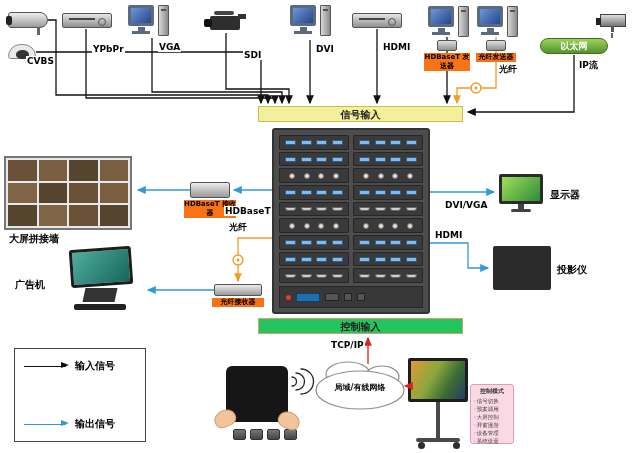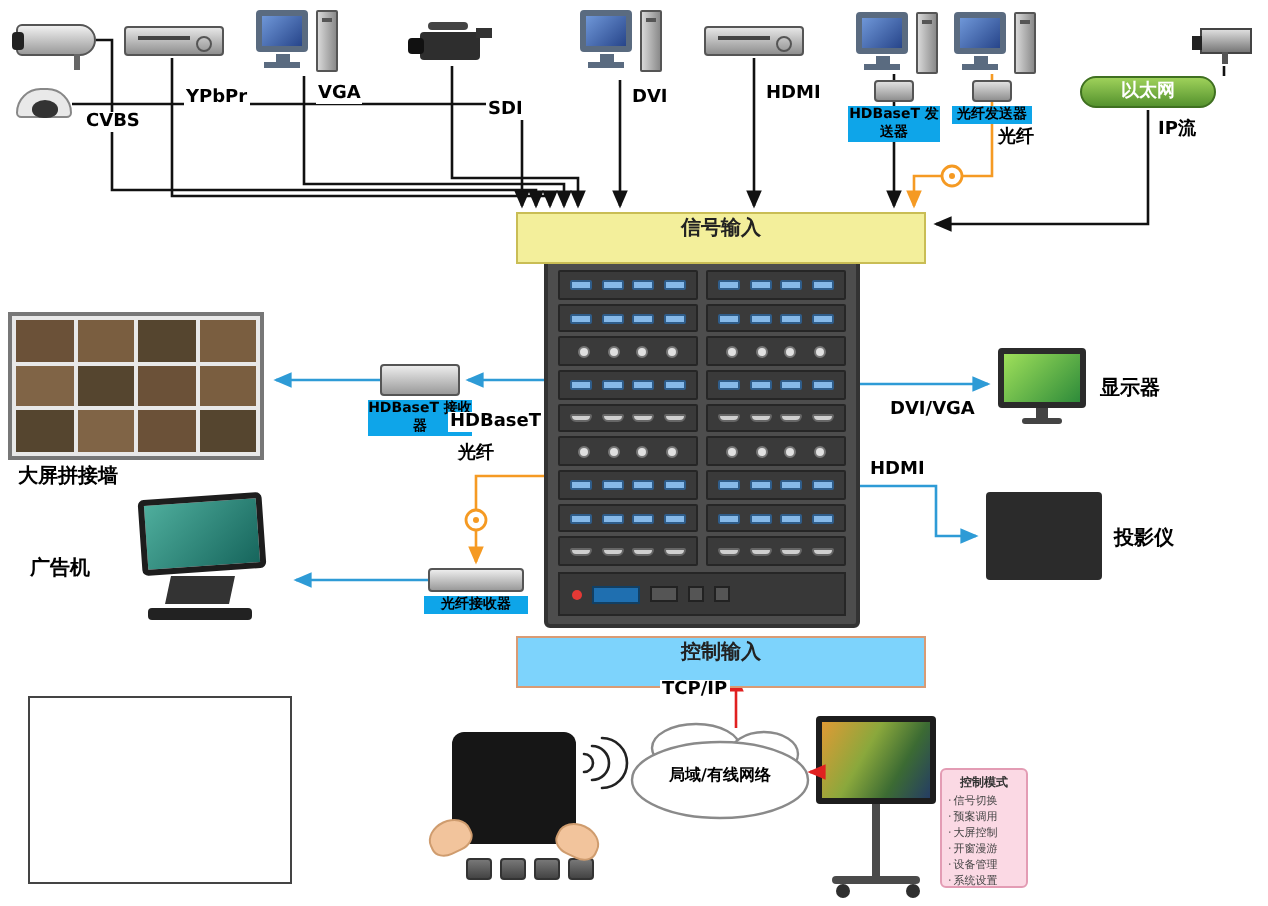--- a/index.html
+++ b/index.html
@@ -3,27 +3,27 @@
 <meta charset="utf-8">
 <style>
   html,body{margin:0;padding:0;background:#fff;}
   .stage{position:relative;width:634px;height:453px;background:#fff;overflow:hidden;
          font-family:"DejaVu Sans","Liberation Sans",sans-serif;color:#000;}
   .stage *{box-sizing:border-box;}
 
   
   .lbl{position:absolute;font-size:9px;font-weight:bold;background:#fff;line-height:1.15;padding:0 1px;white-space:nowrap;z-index:5;}
   .lbl-cn{font-size:10px;}
-  .tiny{position:absolute;font-size:7px;font-weight:bold;background:#0ea5e9;text-align:center;line-height:1.25;z-index:5;}
-
-  
-  .bar{position:absolute;left:258px;width:205px;height:26px;text-align:center;font-weight:bold;
+  .tiny{position:absolute;font-size:7px;font-weight:bold;background:#f97316;text-align:center;line-height:1.25;z-index:5;}
+
+  
+  .bar{position:absolute;left:258px;width:205px;height:16px;text-align:center;font-weight:bold;
        font-size:10px;line-height:15px;color:#222;z-index:4;}
   .bar-signal{top:106px;background:#f3ef9b;border:1px solid #c9bd55;}
-  .bar-control{top:318px;background:#7dd3fc;border:1px solid #d99b74;}
+  .bar-control{top:318px;background:#22c55e;border:1px solid #d99b74;}
 
   
   .bullet-cam{position:absolute;left:8px;top:12px;width:40px;height:16px;background:linear-gradient(#f0f0f0,#9a9a9a);
       border:1px solid #555;border-radius:3px 8px 8px 3px;}
   .bullet-cam::before{content:"";position:absolute;left:-3px;top:3px;width:6px;height:9px;background:#222;border-radius:2px;}
   .bullet-cam::after{content:"";position:absolute;right:7px;bottom:-8px;width:3px;height:8px;background:#666;}
 
   .dome-cam{position:absolute;left:8px;top:44px;width:28px;height:15px;background:#e9e9e9;border:1px solid #888;
       border-radius:14px 14px 3px 3px;}
   .dome-cam::after{content:"";position:absolute;left:7px;top:5px;width:13px;height:9px;background:#333;border-radius:50% 50% 45% 45%;}
@@ -443,21 +443,21 @@
     <g stroke="#222" stroke-width="1.3" fill="none" stroke-linecap="round">
       <path d="M292,377 a4.5,4.5 0 0 1 0,9"></path>
       <path d="M296,373 a8,8 0 0 1 0,17"></path>
       <path d="M301,369 a12,12 0 0 1 0,25"></path>
     </g>
   </svg>
 
   <div class="bar bar-signal">信号输入</div>
   <div class="bar bar-control">控制输入</div>
 
-  <span class="lbl" style="left:42px;top:56px;">CVBS</span>
+  <span class="lbl" style="left:26px;top:56px;">CVBS</span>
   <span class="lbl" style="left:92px;top:44px;">YPbPr</span>
   <span class="lbl" style="left:158px;top:42px;">VGA</span>
   <span class="lbl" style="left:243px;top:38px;margin-top:12px;">SDI</span>
   <span class="lbl" style="left:315px;top:44px;">DVI</span>
   <span class="lbl" style="left:382px;top:42px;">HDMI</span>
   <span class="tiny" style="left:424px;top:53px;width:46px;">HDBaseT 发送器</span>
   <span class="tiny" style="left:476px;top:53px;width:40px;">光纤发送器</span>
   <span class="lbl" style="left:498px;top:64px;">光纤</span>
   <span class="lbl" style="left:578px;top:60px;">IP流</span>
 
@@ -469,15 +469,23 @@
   <span class="lbl lbl-cn" style="left:14px;top:279px;">广告机</span>
   <span class="lbl lbl-cn" style="left:549px;top:189px;">显示器</span>
   <span class="lbl" style="left:444px;top:200px;">DVI/VGA</span>
   <span class="lbl" style="left:434px;top:230px;">HDMI</span>
   <span class="lbl lbl-cn" style="left:556px;top:264px;">投影仪</span>
 
   <span class="lbl" style="left:330px;top:340px;">TCP/IP</span>
   <span class="cloud-label">局域/有线网络</span>
 
   <div class="legend">
+    <div class="legend-row">
+      <span class="lg-line lg-black"></span>
+      <span class="lg-label">输入信号</span>
+    </div>
+    <div class="legend-row">
+      <span class="lg-line lg-blue"></span>
+      <span class="lg-label">输出信号</span>
+    </div>
   </div>
 
 </div>
 
 </body></html>

